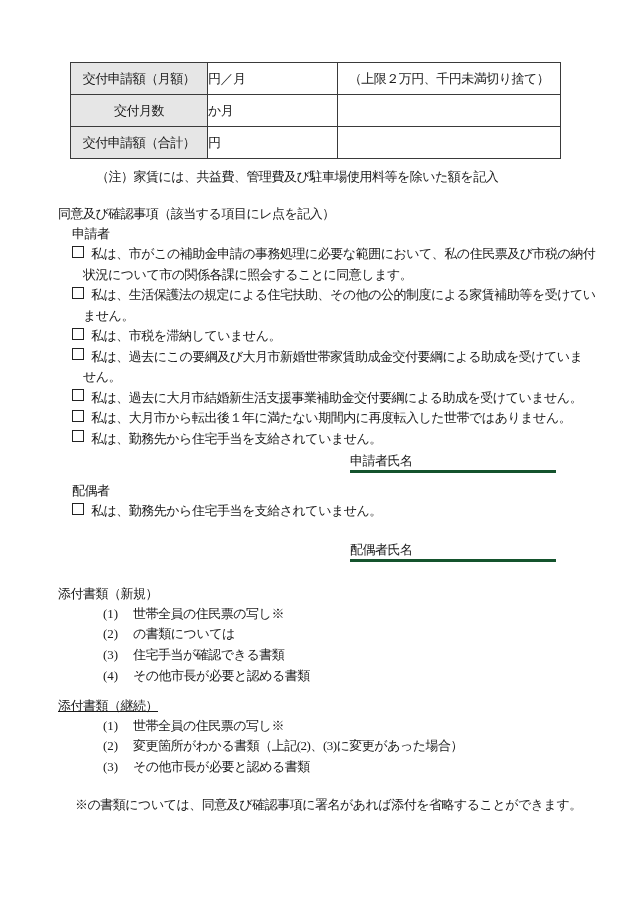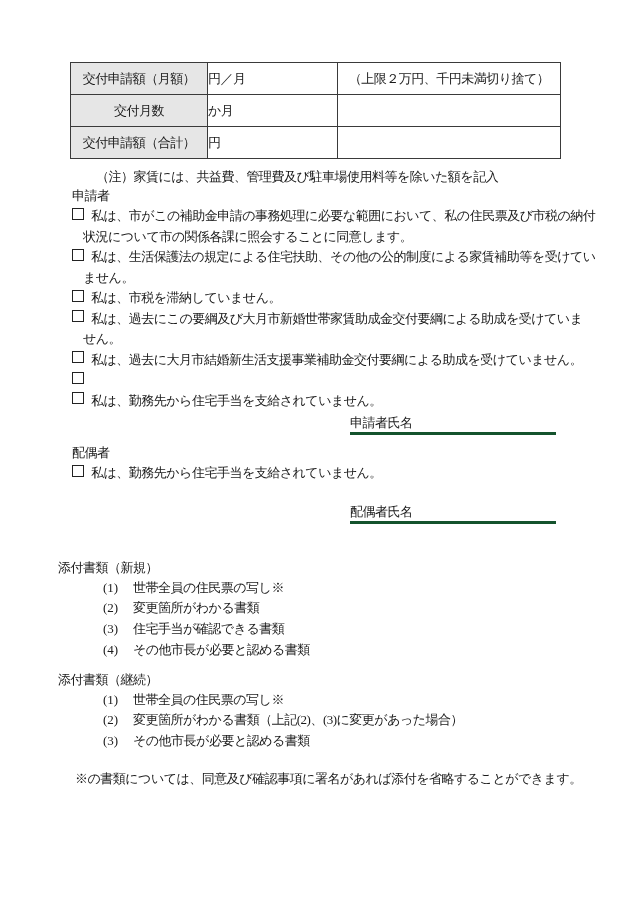--- a/index.html
+++ b/index.html
@@ -91,25 +91,26 @@
     height: 19px;
     border-bottom: 3px solid #14532d;
     line-height: 19px;
   }
   .sig-row.applicant { margin-top: 2px; }
   .sig-row.spouse   { margin-top: 18px; }
   .spouse-subheading { margin-top: 8px; }
 
   
   .attach-heading {
-    margin: 34px 0 0 58px;
+    margin: 22px 0 0 58px;
     line-height: 20px;
   }
   .attach-heading.continuing {
     margin-top: 9px;
+    text-decoration: underline;
   }
   .doc-list {
     margin-left: 103px;
     line-height: 20.8px;
   }
   .doc-no {
     display: inline-block;
     width: 30px;
     letter-spacing: 0;
   }
@@ -139,52 +140,53 @@
     <tr>
       <td class="c-label">交付申請額（合計）</td>
       <td class="c-unit">円</td>
       <td class="c-note"></td>
     </tr>
   </tbody>
     </table>
 
   <div class="table-footnote">（注）家賃には、共益費、管理費及び駐車場使用料等を除いた額を記入</div>
 
+  <div class="consent-heading">同意及び確認事項（該当する項目にレ点を記入）</div>
   <div class="subheading">申請者</div>
 
   <div class="cb-list">
     <div class="cb-item"><span class="cbox"></span><span class="cb-text">私は、市がこの補助金申請の事務処理に必要な範囲において、私の住民票及び市税の納付
 状況について市の関係各課に照会することに同意します。</span></div>
     <div class="cb-item"><span class="cbox"></span><span class="cb-text">私は、生活保護法の規定による住宅扶助、その他の公的制度による家賃補助等を受けてい
 ません。</span></div>
     <div class="cb-item"><span class="cbox"></span><span class="cb-text">私は、市税を滞納していません。</span></div>
     <div class="cb-item"><span class="cbox"></span><span class="cb-text">私は、過去にこの要綱及び大月市新婚世帯家賃助成金交付要綱による助成を受けていま
 せん。</span></div>
     <div class="cb-item"><span class="cbox"></span><span class="cb-text">私は、過去に大月市結婚新生活支援事業補助金交付要綱による助成を受けていません。</span></div>
-    <div class="cb-item"><span class="cbox"></span></div>
+    <div class="cb-item"><span class="cbox"></span><span class="cb-text">私は、大月市から転出後１年に満たない期間内に再度転入した世帯ではありません。</span></div>
     <div class="cb-item"><span class="cbox"></span><span class="cb-text">私は、勤務先から住宅手当を支給されていません。</span></div>
   </div>
 
   <div class="sig-row applicant">
     <span>申請者氏名</span>
   </div>
 
   <div class="subheading spouse-subheading">配偶者</div>
   <div class="cb-list">
     <div class="cb-item"><span class="cbox"></span><span class="cb-text">私は、勤務先から住宅手当を支給されていません。</span></div>
   </div>
 
   <div class="sig-row spouse">
     <span>配偶者氏名</span>
   </div>
 
   <div class="attach-heading">添付書類（新規）</div>
   <div class="doc-list">
     <div class="doc-item"><span class="doc-no">(1)</span><span>世帯全員の住民票の写し※</span></div>
-    <div class="doc-item"><span class="doc-no">(2)</span><span>変更箇所がわかる書類</span></div>
+    <div class="doc-item"><span class="doc-no">(2)</span><span>の書類については</span></div>
     <div class="doc-item"><span class="doc-no">(3)</span><span>住宅手当が確認できる書類</span></div>
     <div class="doc-item"><span class="doc-no">(4)</span><span>その他市長が必要と認める書類</span></div>
   </div>
 
   <div class="attach-heading continuing">添付書類（継続）</div>
   <div class="doc-list">
     <div class="doc-item"><span class="doc-no">(1)</span><span>世帯全員の住民票の写し※</span></div>
     <div class="doc-item"><span class="doc-no">(2)</span><span>変更箇所がわかる書類（上記(2)、(3)に変更があった場合）</span></div>
     <div class="doc-item"><span class="doc-no">(3)</span><span>その他市長が必要と認める書類</span></div>
   </div>

